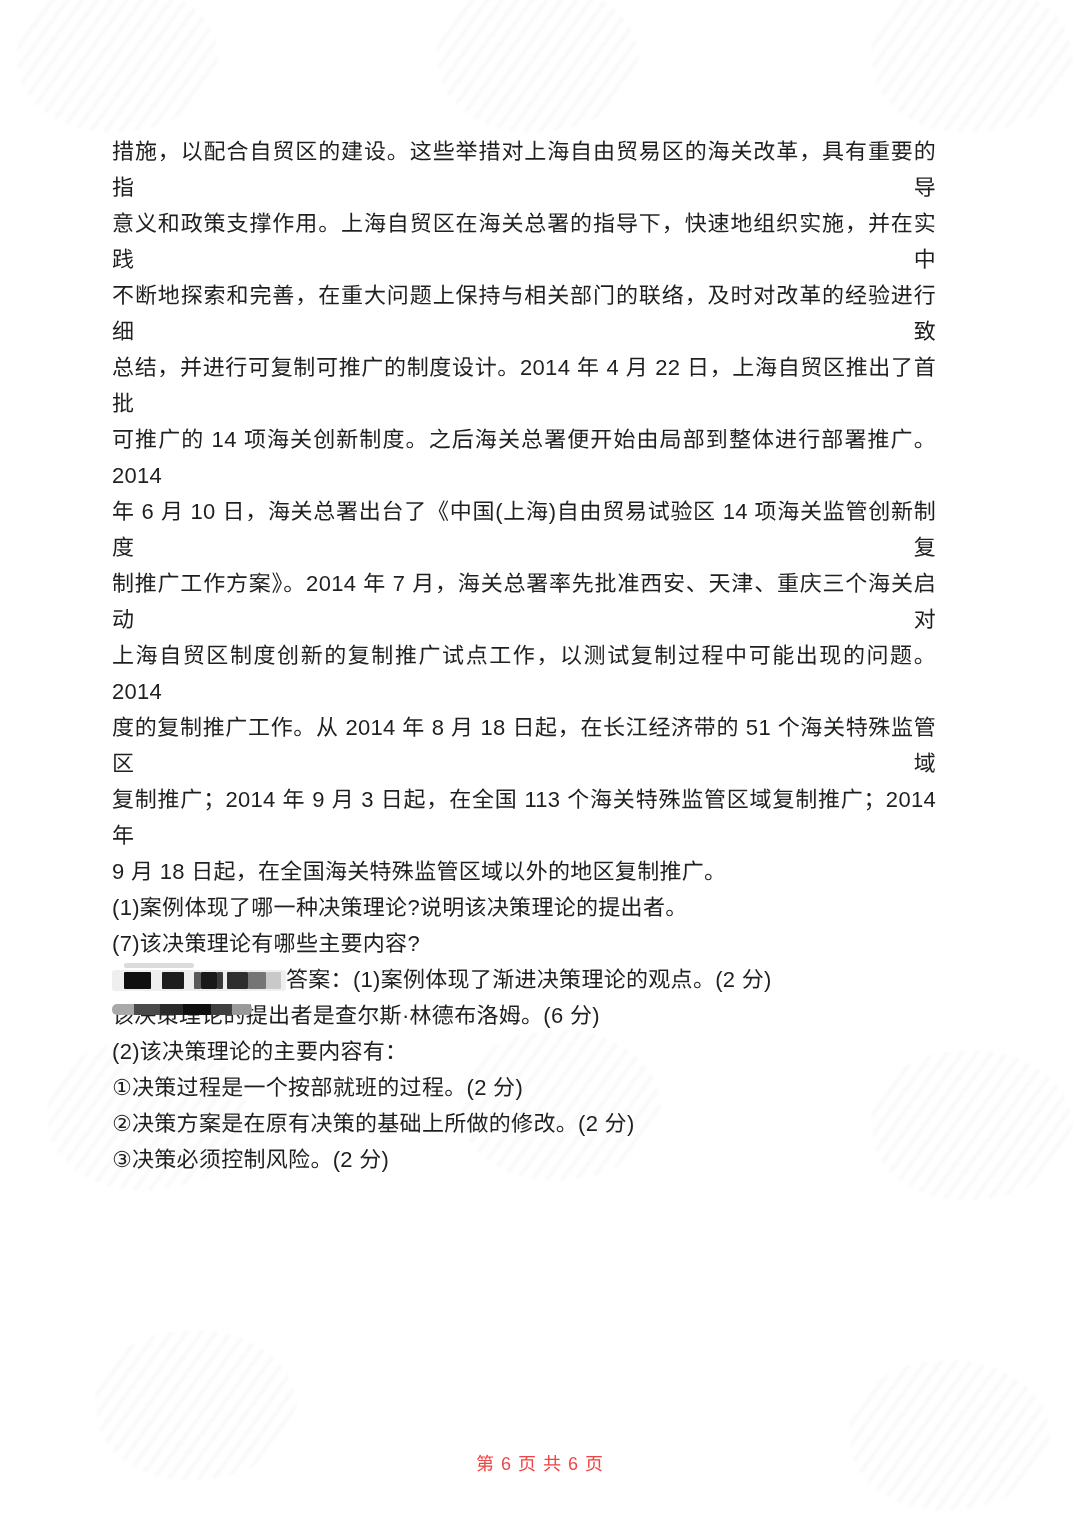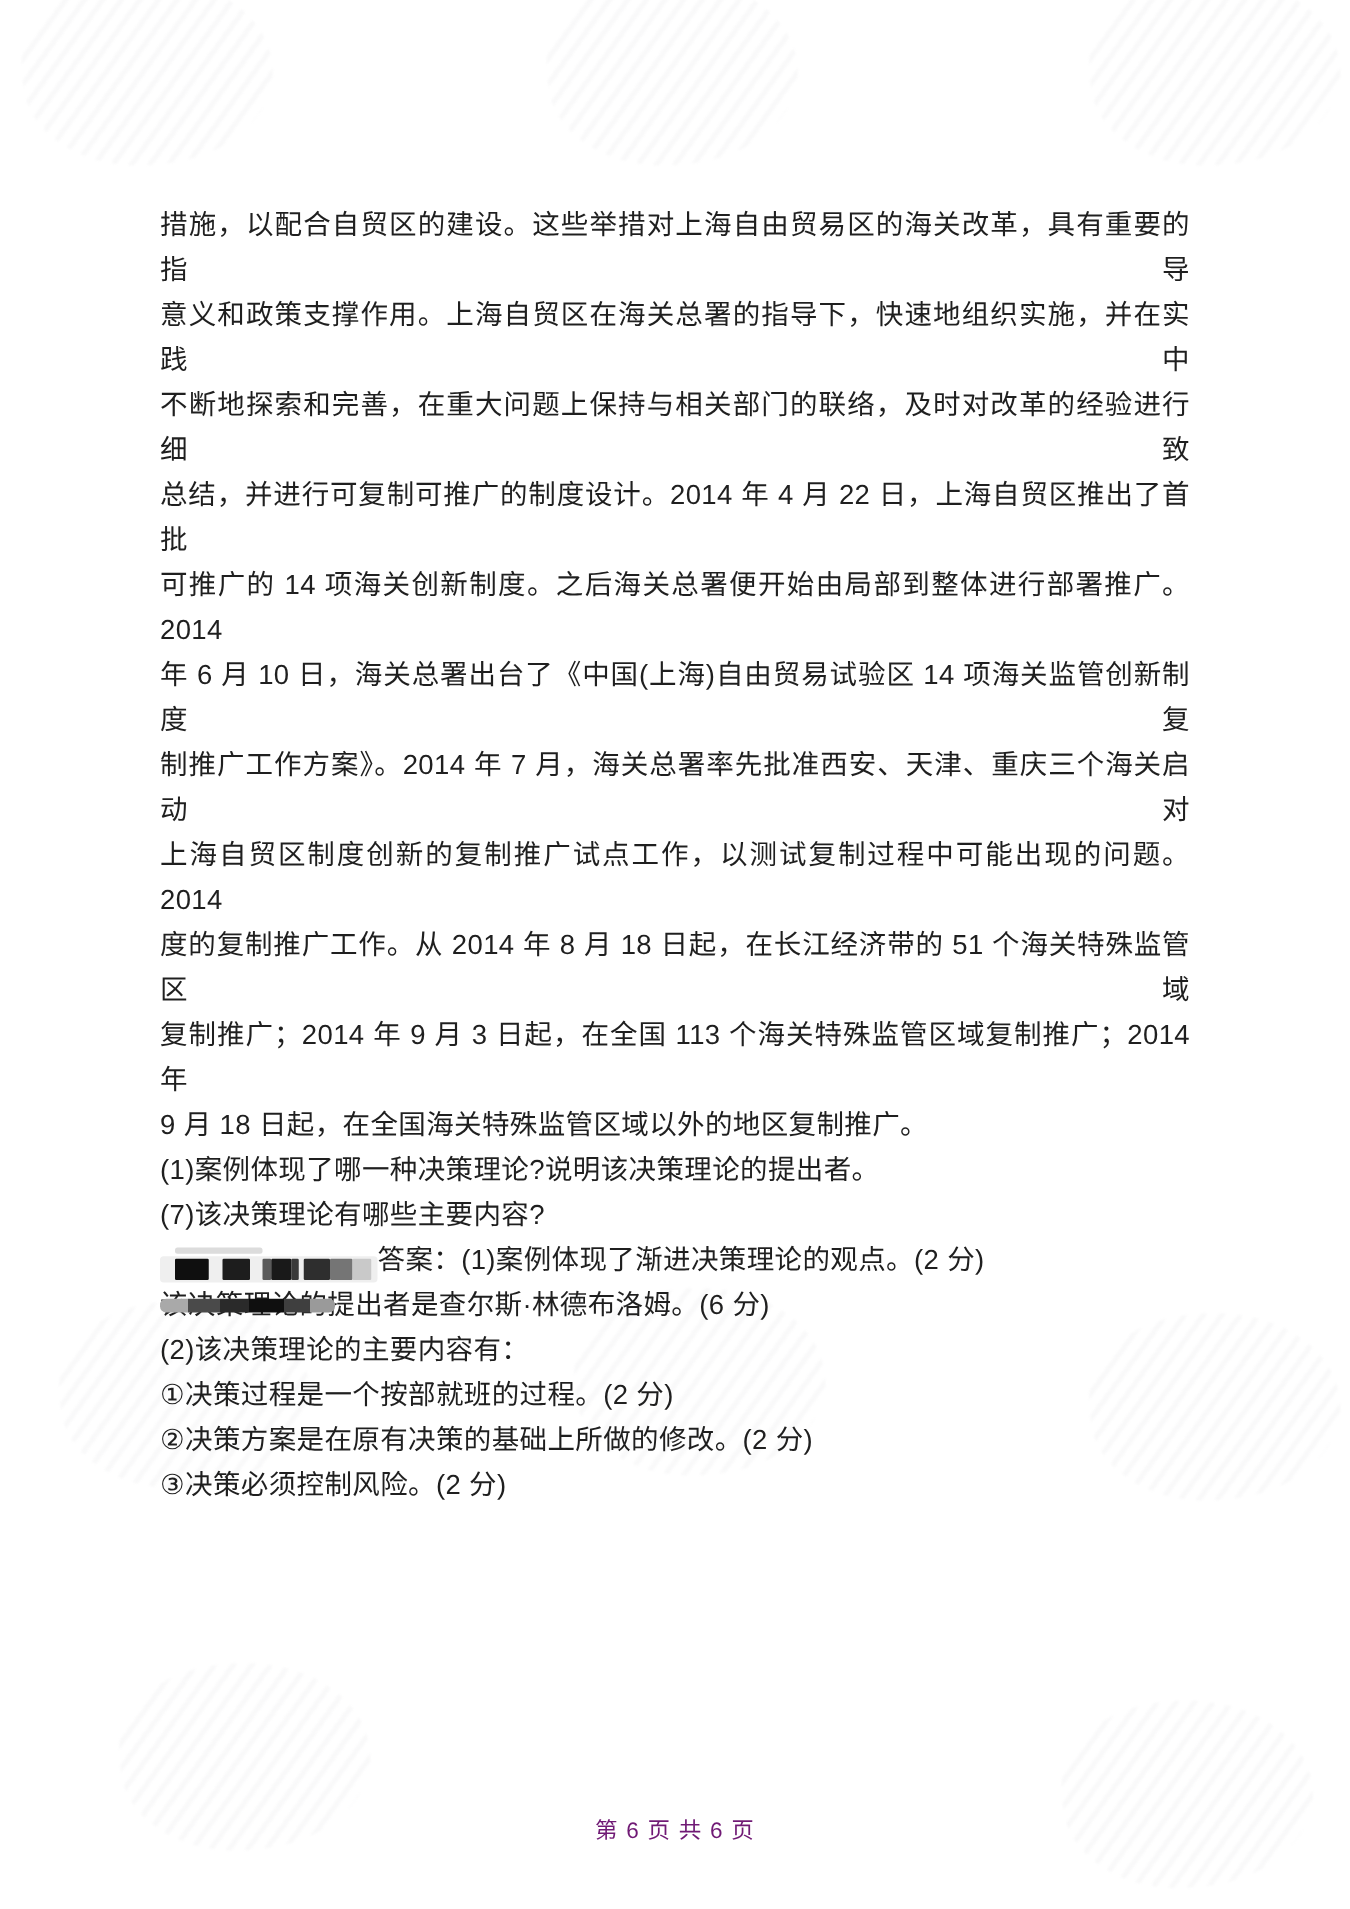--- a/index.html
+++ b/index.html
@@ -28,42 +28,41 @@
   .wm-b{left:438px;top:-18px;}
   .wm-c{left:872px;top:-18px;}
   .wm-d{left:48px;top:1040px;}
   .wm-e{left:460px;top:1030px;}
   .wm-f{left:872px;top:1050px;}
   .wm-g{left:96px;top:1330px;}
   .wm-h{left:850px;top:1360px;}
 
   .content{
     position:absolute;
-    left:128px;top:134px;
+    left:112px;top:134px;
     width:824px;
-    margin-top:28px;
   }
   .line{
     font-size:22px;
     line-height:36px;
     font-weight:500;
     letter-spacing:.3px;
     white-space:nowrap;
   }
   .jfull{
     white-space:normal;
     text-align:justify;
     text-align-last:justify;
   }
   
   .answer-row{
     position:relative;
     z-index:2;
     display:flex;
-    align-items:flex-end;
+    align-items:center;
   }
   .redact-a{
     position:relative;
     display:inline-flex;
     align-items:center;
     width:174px;height:21px;
     flex:0 0 174px;
     background:#efefef;
     border-radius:3px;
   }
@@ -86,21 +85,21 @@
     background:linear-gradient(90deg,
       #a9a9a9 0 16%,#4a4a4a 16% 34%,#2a2a2a 34% 51%,
       #0f0f0f 51% 71%,#3f3f3f 71% 86%,#9a9a9a 86% 100%);
   }
   footer{
     position:absolute;
     left:0;right:0;top:1449px;
     text-align:center;
     font-size:18px;
     letter-spacing:1px;
-    color:#701a75;
+    color:#ef4444;
   }
 </style>
 </head>
 <body>
 
 <div class="page">
 
   <div class="wm wm-a"></div>
   <div class="wm wm-b"></div>
   <div class="wm wm-c"></div>

